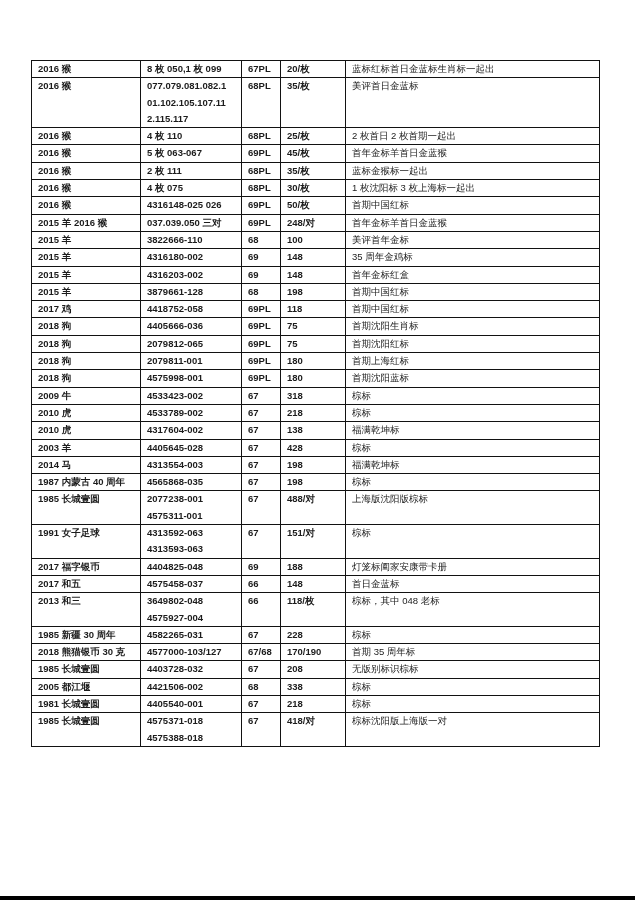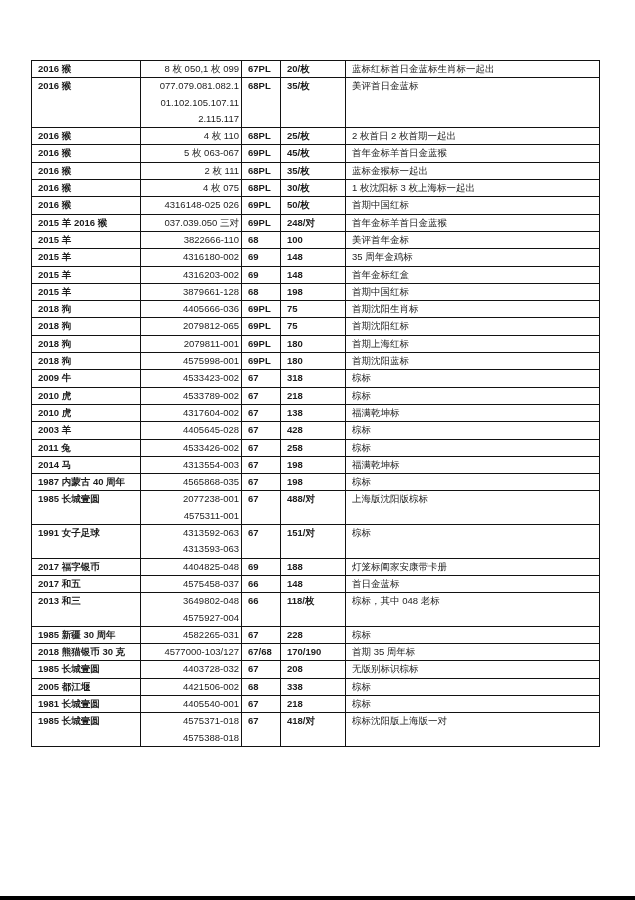--- a/index.html
+++ b/index.html
@@ -29,21 +29,21 @@
     vertical-align: top;
     padding: 0 2px 0 6px;
     font-size: 9.5px;
     line-height: 16.3px;
     color: #1c1c1c;
     white-space: pre-line;
     word-break: break-all;
     overflow: hidden;
   }
   .col-item  { width: 109px; font-weight: 600; }
-  .col-serial{ width: 101px; font-weight: 400; text-align: right; }
+  .col-serial{ width: 101px; font-weight: 700; }
   .col-grade { width: 39px;  font-weight: 600; }
   .col-price { width: 65px;  font-weight: 700; font-size: 11px; padding-left: 7px; }
   .col-note  { width: 254px; font-weight: 400; color: #2b2b2b; padding-left: 7px; }
   .bottom-rule {
     position: absolute;
     left: 0;
     top: 896px;
     width: 635px;
     height: 4px;
     background: #000000;
@@ -142,20 +142,27 @@
           <td class="col-note">首年金标红盒</td>
         </tr>
         <tr>
           <td class="col-item">2015 羊</td>
           <td class="col-serial">3879661-128</td>
           <td class="col-grade">68</td>
           <td class="col-price">198</td>
           <td class="col-note">首期中国红标</td>
         </tr>
         <tr>
+          <td class="col-item">2017 鸡</td>
+          <td class="col-serial">4418752-058</td>
+          <td class="col-grade">69PL</td>
+          <td class="col-price">118</td>
+          <td class="col-note">首期中国红标</td>
+        </tr>
+        <tr>
           <td class="col-item">2018 狗</td>
           <td class="col-serial">4405666-036</td>
           <td class="col-grade">69PL</td>
           <td class="col-price">75</td>
           <td class="col-note">首期沈阳生肖标</td>
         </tr>
         <tr>
           <td class="col-item">2018 狗</td>
           <td class="col-serial">2079812-065</td>
           <td class="col-grade">69PL</td>
@@ -195,27 +202,20 @@
           <td class="col-serial">4317604-002</td>
           <td class="col-grade">67</td>
           <td class="col-price">138</td>
           <td class="col-note">福满乾坤标</td>
         </tr>
         <tr>
           <td class="col-item">2003 羊</td>
           <td class="col-serial">4405645-028</td>
           <td class="col-grade">67</td>
           <td class="col-price">428</td>
-          <td class="col-note">棕标</td>
-        </tr>
-        <tr>
-          <td class="col-item">2011 兔</td>
-          <td class="col-serial">4533426-002</td>
-          <td class="col-grade">67</td>
-          <td class="col-price">258</td>
           <td class="col-note">棕标</td>
         </tr>
         <tr>
           <td class="col-item">2014 马</td>
           <td class="col-serial">4313554-003</td>
           <td class="col-grade">67</td>
           <td class="col-price">198</td>
           <td class="col-note">福满乾坤标</td>
         </tr>
         <tr>

